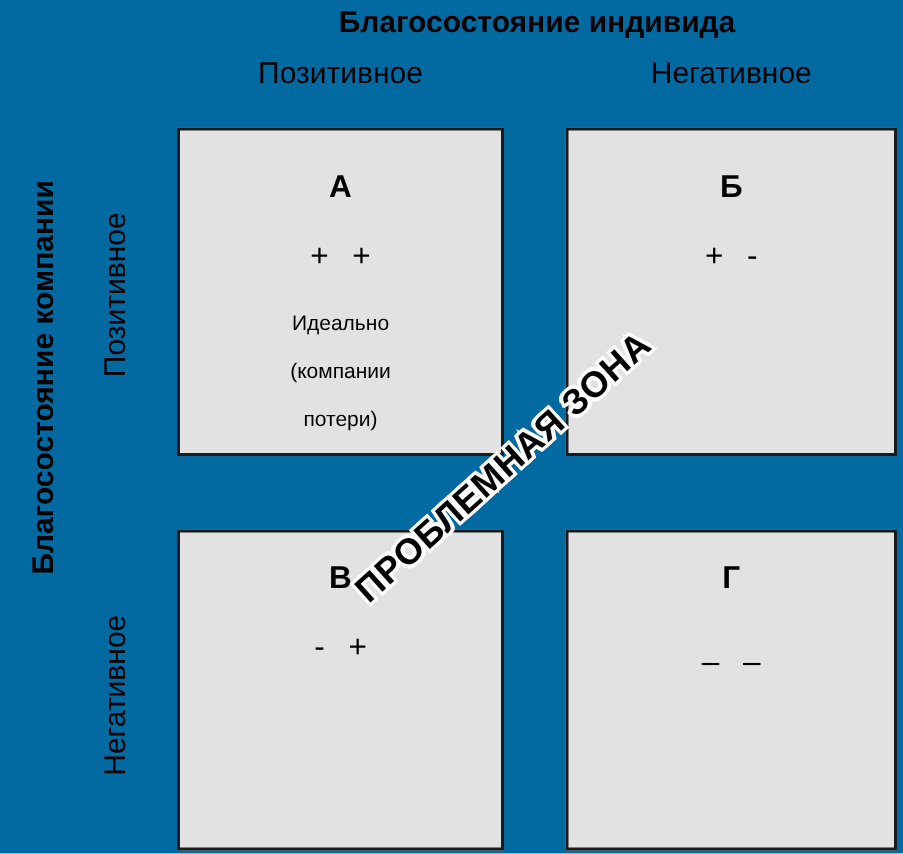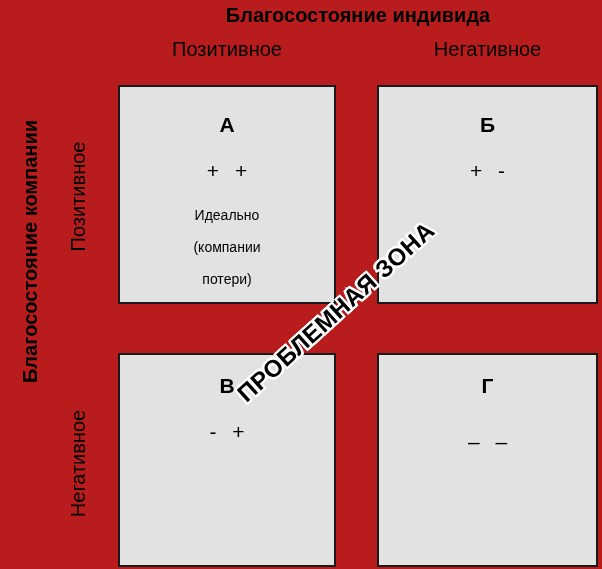--- a/index.html
+++ b/index.html
@@ -151,21 +151,21 @@
        2px 0 0 #ffffff, -2px 0 0 #ffffff,
        0 2px 0 #ffffff, 0 -2px 0 #ffffff,
        2px 2px 0 #ffffff, -2px 2px 0 #ffffff,
        2px -2px 0 #ffffff, -2px -2px 0 #ffffff;
     z-index: 5;
   }
 </style>
 </head>
 <body style="color: rgb(0, 0, 0);">
 
-<div id="canvas" style="background: #b91c1c;">
+<div id="canvas" style="background: #0369a1;">
 
   <div class="top-axis-title">Благосостояние индивида</div>
 
   <div class="col-header c1">Позитивное</div>
   <div class="col-header c2">Негативное</div>
 
   <div class="left-axis-title">Благосостояние компании</div>
 
   <div class="row-header r1">Позитивное</div>
   <div class="row-header r2">Негативное</div>

